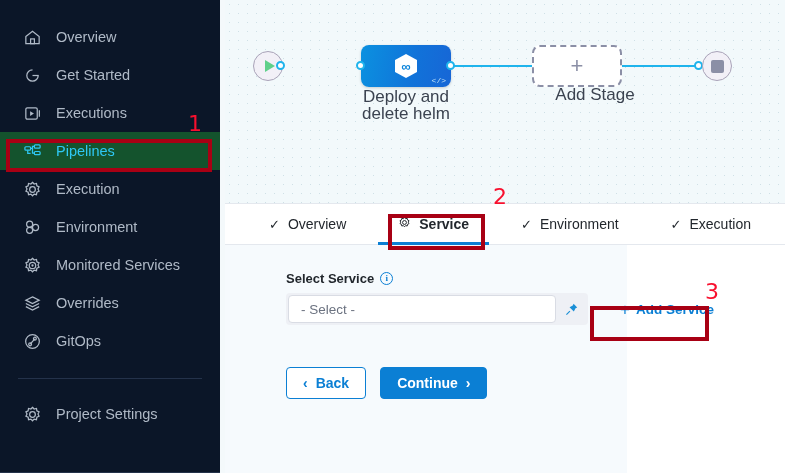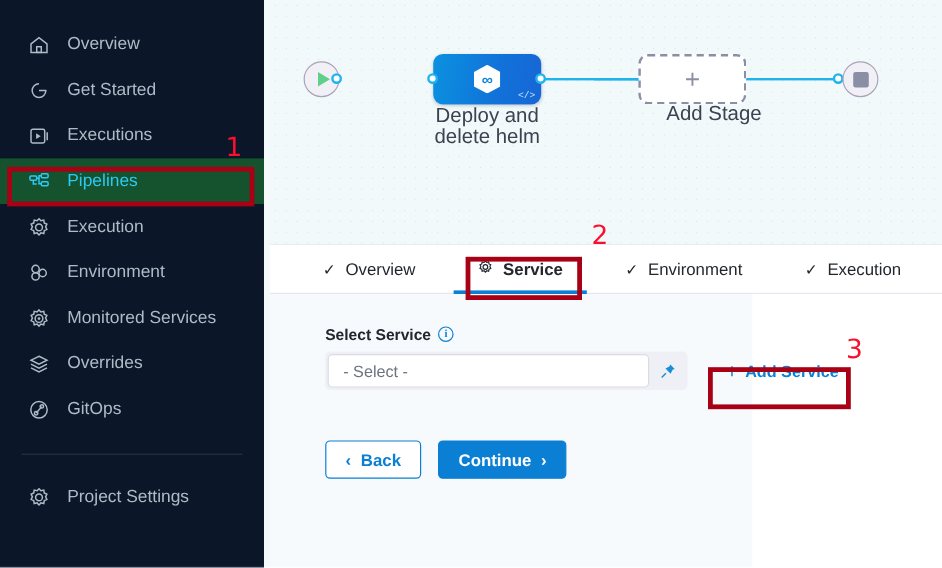--- a/index.html
+++ b/index.html
@@ -145,21 +145,21 @@
 
   
   .panel {
     flex: 1 1 auto; position: relative;
     background: #f6fafd;
   }
   .panel-white {
     position: absolute; right: 0; top: 0; bottom: 0;
     width: 158px; background: #ffffff;
   }
-  .form { position: absolute; left: 46px; top: 26px; }
+  .form { position: absolute; left: 61px; top: 26px; }
   .field-label {
     display: flex; align-items: center; gap: 6px;
     font-size: 13px; font-weight: bold; color: #22272d;
     margin-bottom: 7px;
   }
   .info-icon {
     width: 13px; height: 13px; border-radius: 50%;
     border: 1.4px solid #0b7fd4; color: #0b7fd4;
     font-size: 9px; line-height: 10.5px; text-align: center;
     font-weight: bold; font-family: "Liberation Serif", serif;

